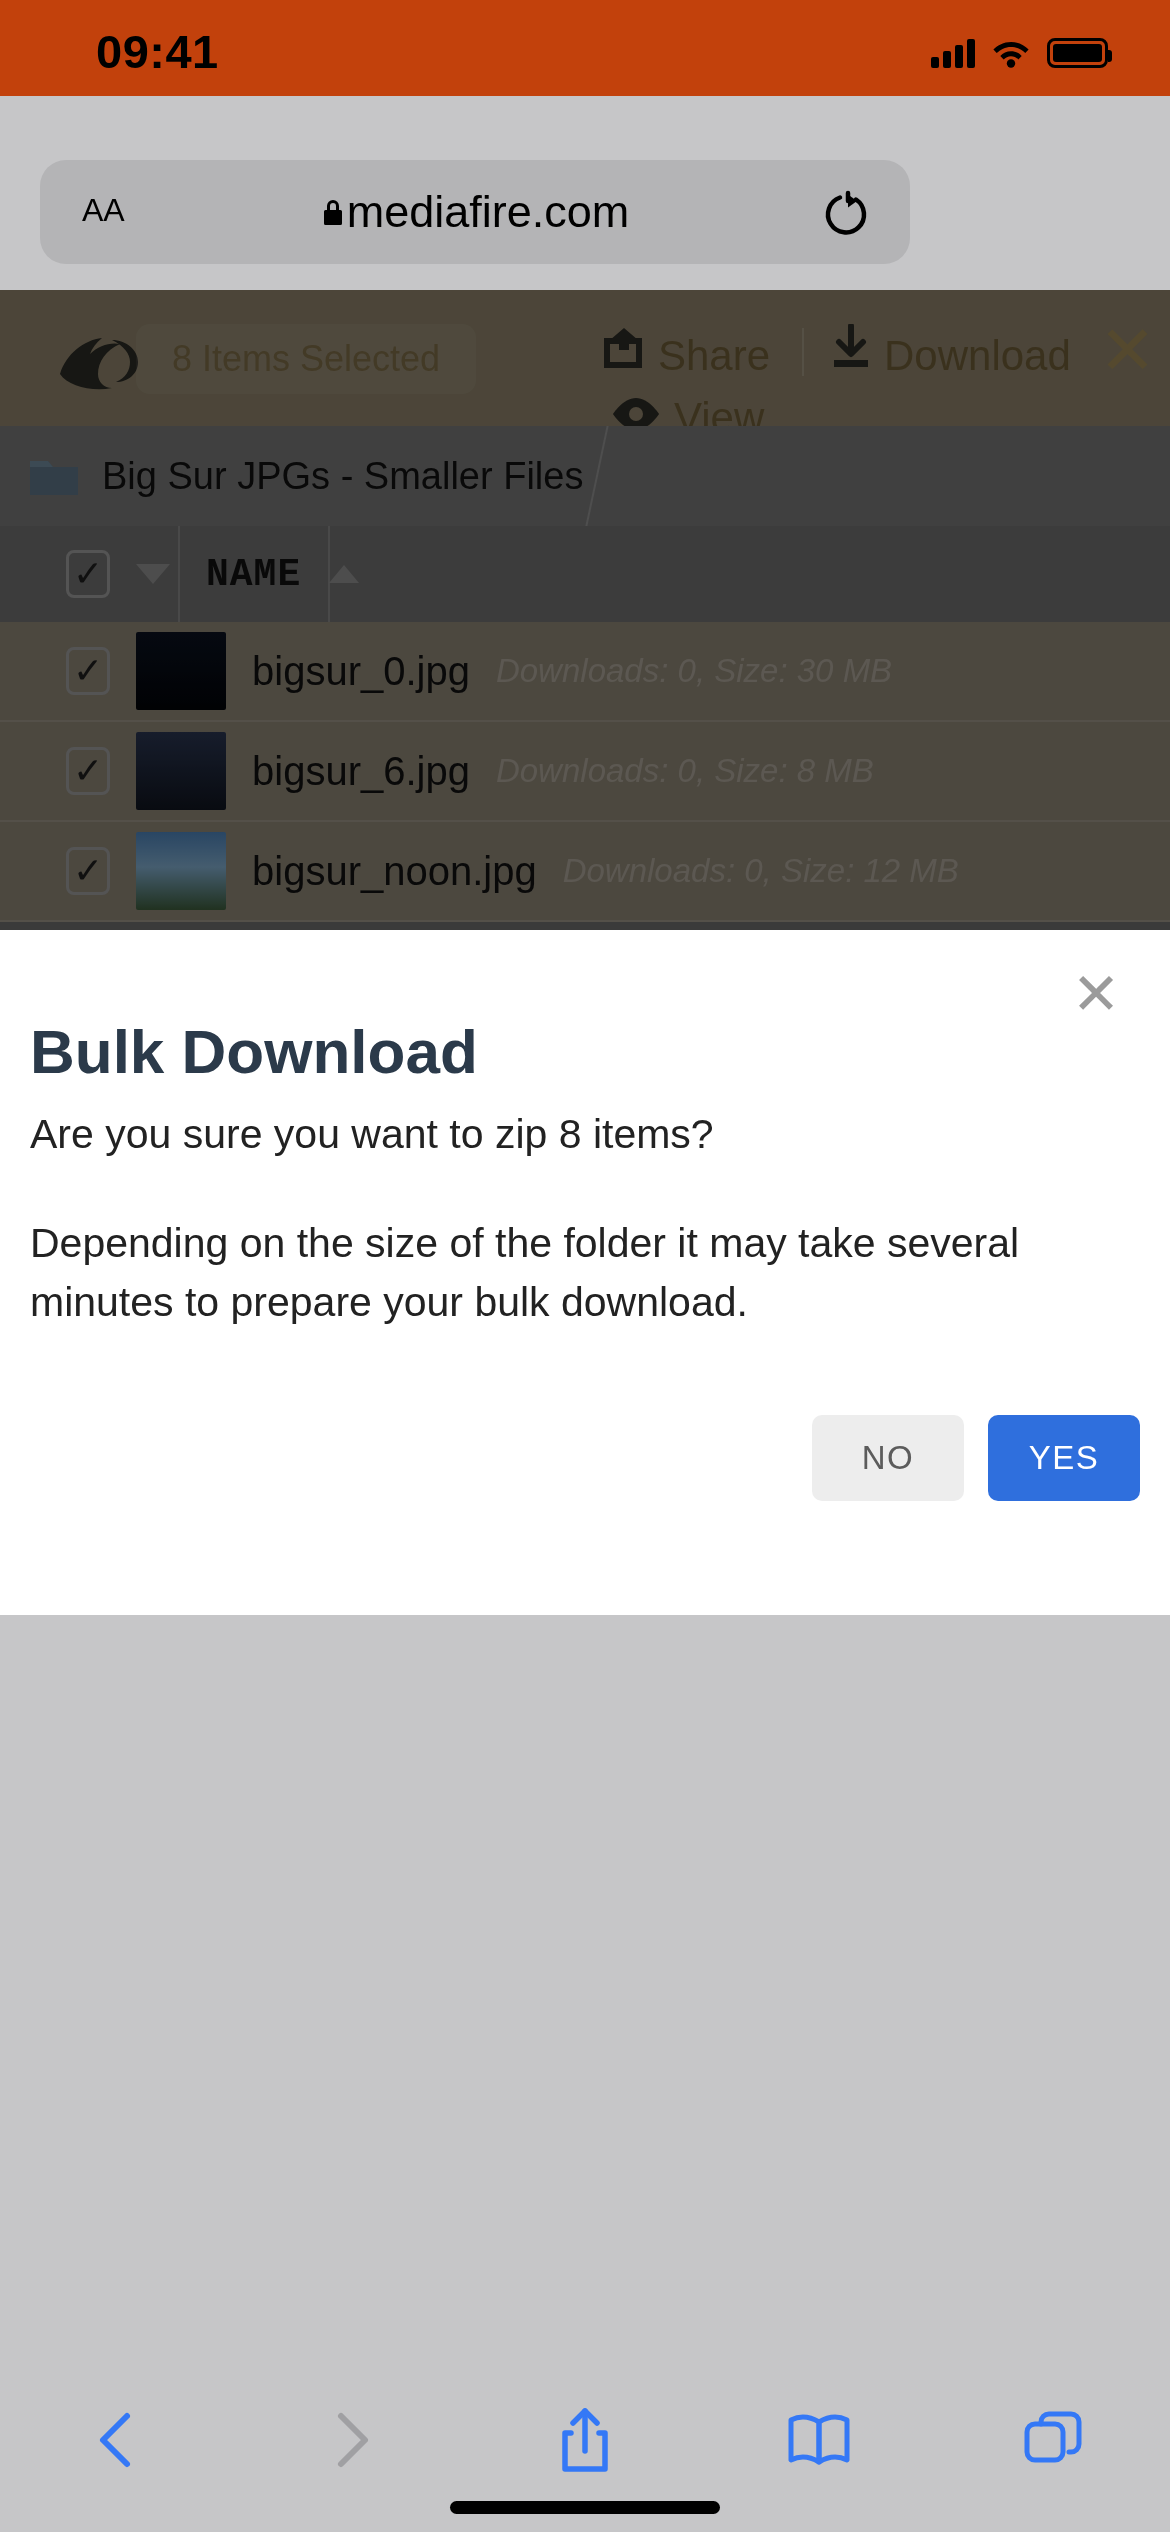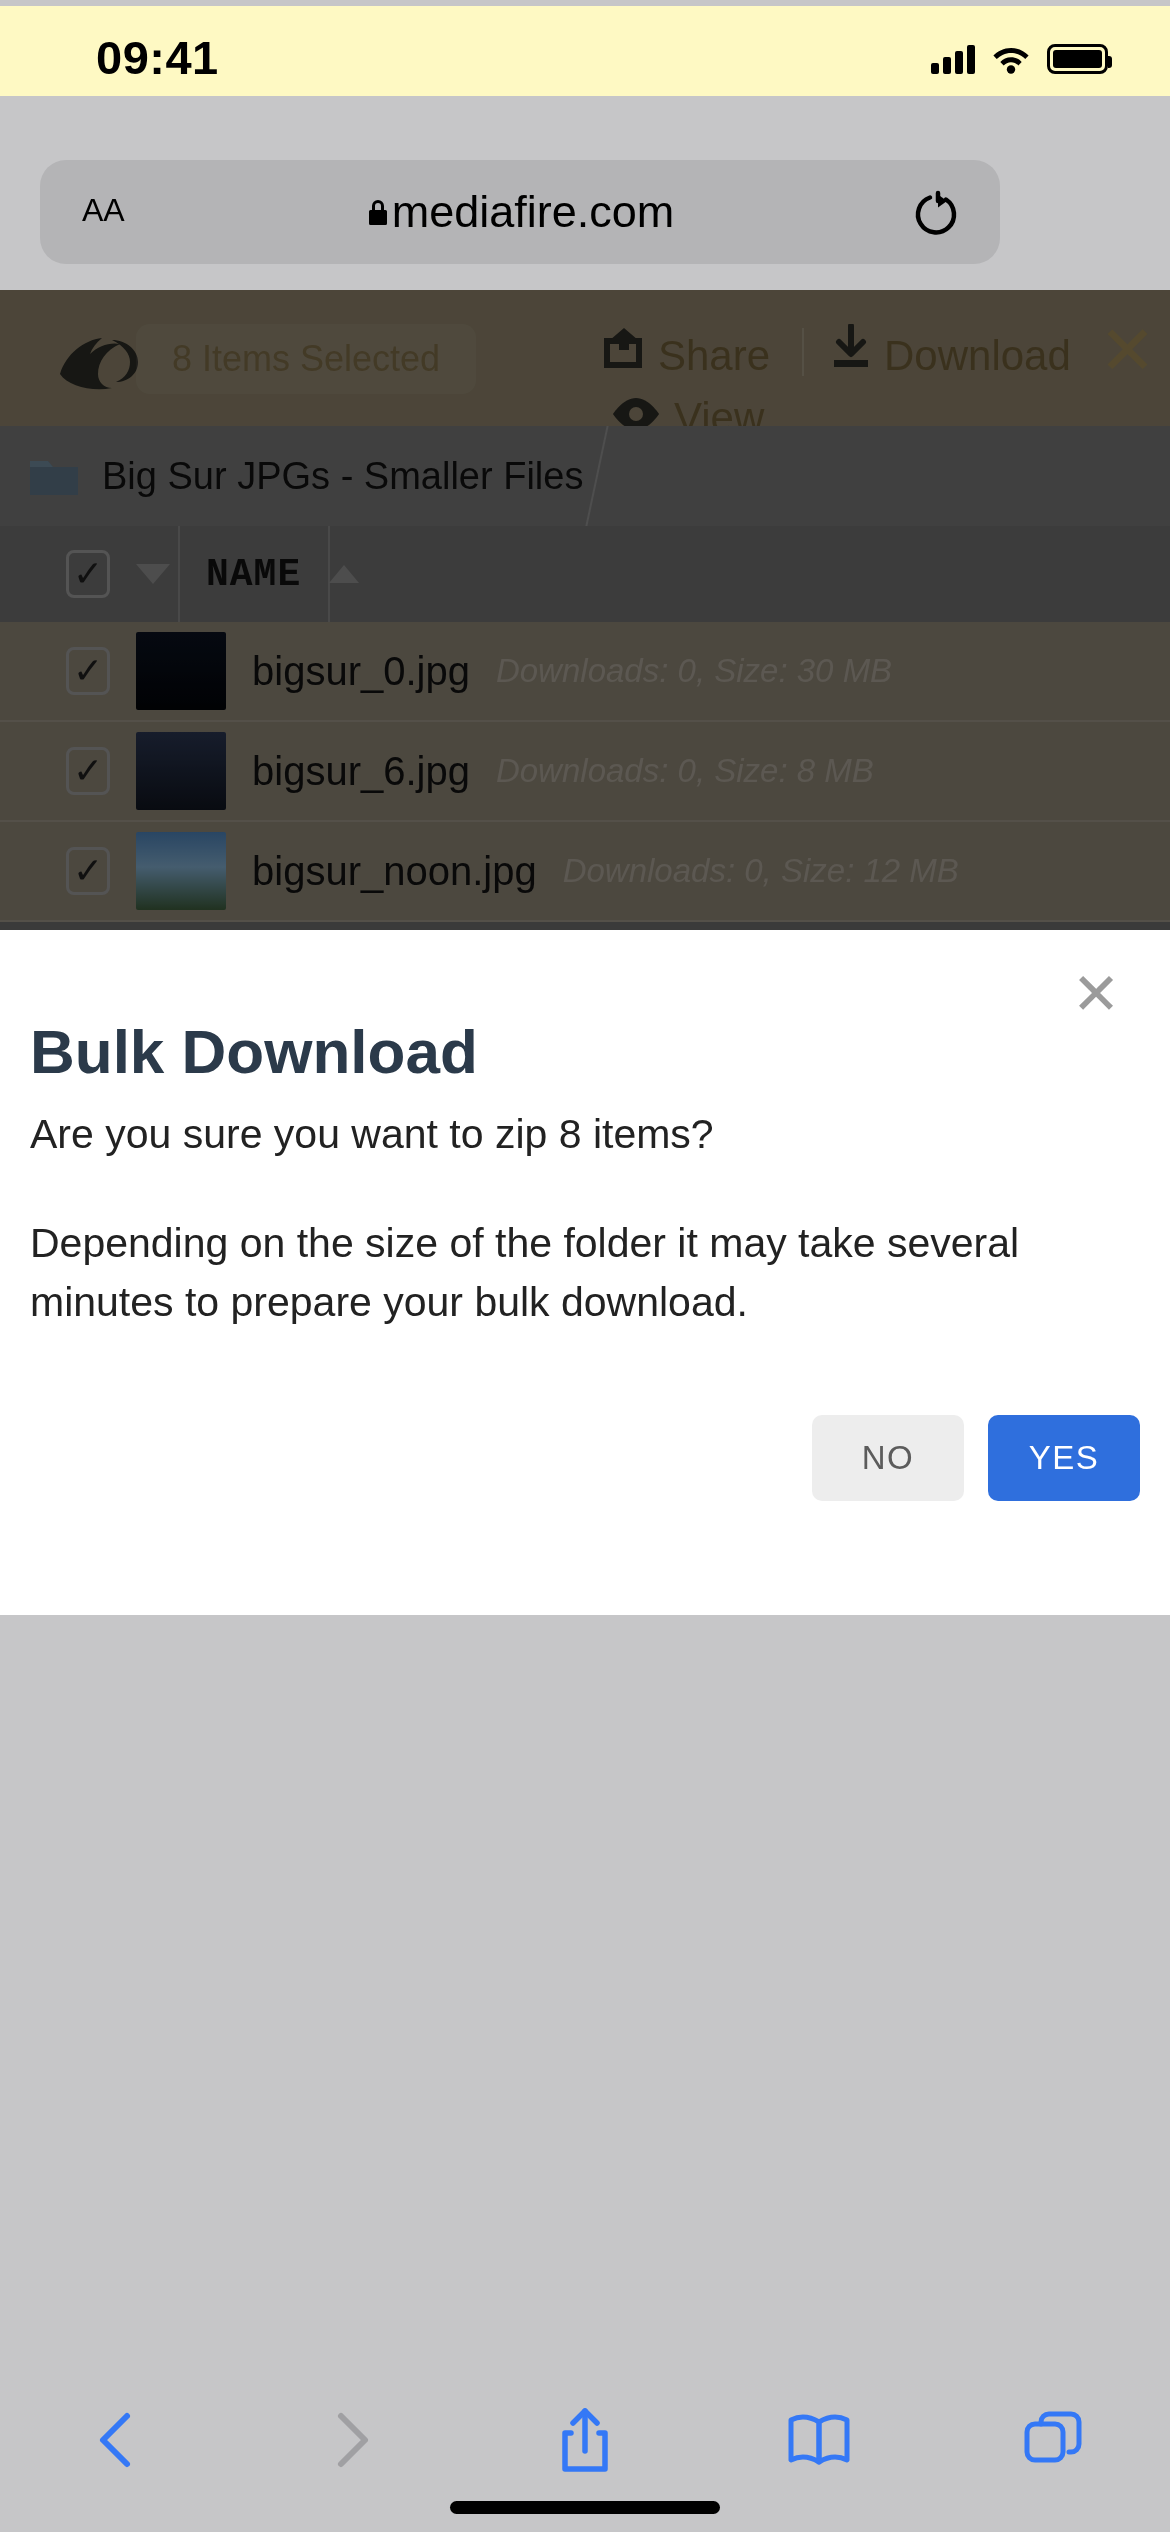--- a/index.html
+++ b/index.html
@@ -7,22 +7,21 @@
   body {
     font-family: "Liberation Sans", sans-serif;
     background:#c6c6c8;
     overflow:hidden;
     position:relative;
   }
 
   
   .statusbar{
     position:absolute; top:0; left:0; width:1170px; height:96px;
-    background:#fef9c3;
-    margin-top:6px;
+    background:#c2410c;
   }
   .status-time{
     position:absolute; left:96px; top:24px;
     font-size:47px; font-weight:700; color:#000;
     letter-spacing:0.5px;
   }
   .status-right{
     position:absolute; right:62px; top:28px;
     display:flex; align-items:flex-end; gap:17px; height:40px;
   }
@@ -42,21 +41,21 @@
     width:4px;height:12px;background:#000;border-radius:0 3px 3px 0;
   }
   .batt i{ display:block;width:100%;height:100%;background:#000;border-radius:3px; }
 
   
   .urlbar-wrap{
     position:absolute; top:96px; left:0; width:1170px; height:194px;
     background:#c6c6c8;
   }
   .urlbar{
-    position:absolute; top:64px; left:40px; width:960px; height:104px;
+    position:absolute; top:64px; left:40px; width:870px; height:104px;
     background:#b4b4b6; border-radius:26px;
   }
   .aa{
     position:absolute; left:42px; top:32px;
     color:#000; font-size:32px; font-weight:400;
   }
   .url-center{
     position:absolute; left:0; top:0; width:100%; height:104px;
     display:flex; align-items:center; justify-content:center; gap:2px;
   }

